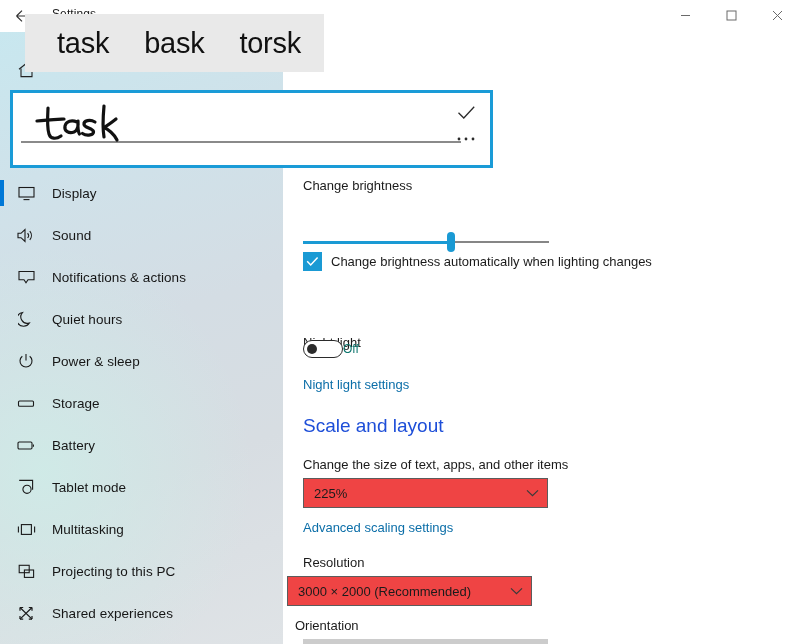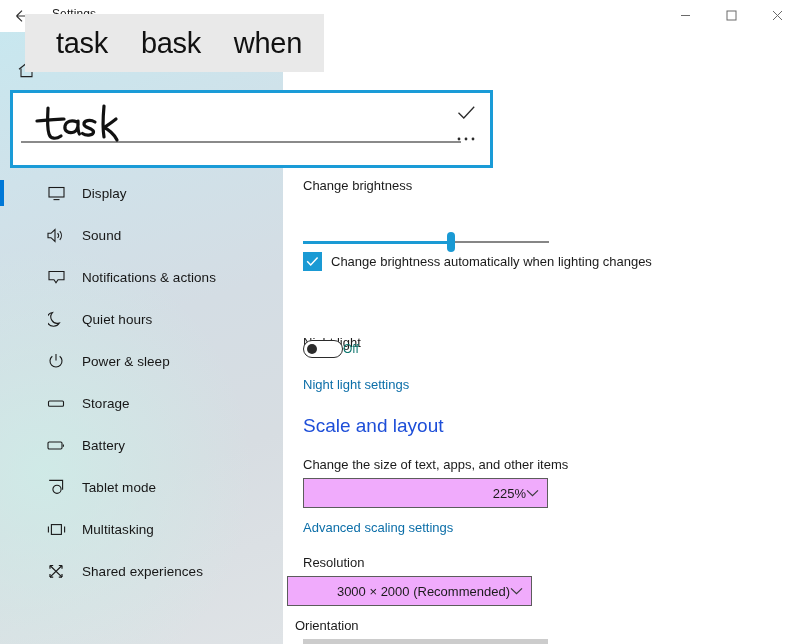--- a/index.html
+++ b/index.html
@@ -81,21 +81,20 @@
     position: absolute;
     left: 0; top: 140px;
     width: 283px;
   }
   .nav-item {
     position: relative;
     height: 42px;
     display: flex;
     align-items: center;
     color: #1a1a1a;
-    padding-left: 30px;
   }
   .nav-item .sel-bar {
     position: absolute;
     left: 0; top: 8px;
     width: 4px; height: 26px;
     background: #0078d7;
     display: none;
   }
   .nav-item.selected .sel-bar { display: block; }
   .nav-icon {
@@ -111,21 +110,20 @@
     letter-spacing: .05px;
   }
 
   
   .content {
     position: absolute;
     left: 283px; top: 32px;
     width: 517px; height: 612px;
     background: #ffffff;
     padding-left: 20px;
-    text-align: right;
   }
 
   .label-sm {
     font-size: 13px;
     color: #1b1b1b;
   }
   .section-head {
     font-size: 19px;
     color: #1d4ed8;
     font-weight: 400;
@@ -200,21 +198,21 @@
   .scale-label { position: absolute; left: 20px; top: 425px; }
   .advanced-link { position: absolute; left: 20px; top: 488px; }
   .res-label { position: absolute; left: 20px; top: 523px; }
   .orient-label { position: absolute; left: 12px; top: 586px; }
 
   
   .combo {
     position: absolute;
     height: 30px;
     border: 1px solid #5c5c5c;
-    background: #f0abfc;
+    background: #ef4444;
     display: flex; align-items: center;
     padding: 0 8px 0 10px;
     font-size: 13px;
     color: #1b1b1b;
     cursor: pointer;
   }
   .combo .cval { flex: 1; white-space: nowrap; }
   .combo .chev { color: #3a3a3a; display: flex; align-items: center; }
   .combo.disabled {
     background: #cccccc;
@@ -419,20 +417,30 @@
 
         <div class="nav-icon">
           <svg width="19" height="13" viewBox="0 0 19 13" fill="none" stroke="currentColor" stroke-width="1.1">
             <rect x="4.4" y="1.6" width="10" height="9.8"></rect>
             <path d="M1.4 3.6v5.8M17.6 3.6v5.8"></path>
           </svg>
         </div>
         <div class="nav-label">Multitasking</div>
       </div>
 
+      <div class="nav-item">
+
+        <div class="nav-icon">
+          <svg width="17" height="15" viewBox="0 0 17 15" fill="none" stroke="currentColor" stroke-width="1.1">
+            <rect x="1.2" y="1.3" width="10" height="7.4"></rect>
+            <rect x="6.4" y="6" width="9.2" height="7.4"></rect>
+          </svg>
+        </div>
+        <div class="nav-label">Projecting to this PC</div>
+      </div>
 
       <div class="nav-item">
 
         <div class="nav-icon">
           <svg width="17" height="15" viewBox="0 0 17 15" fill="none" stroke="currentColor" stroke-width="1.2">
             <path d="M2 1.5l12 11.6M14 1.5L2 13.1"></path>
             <path d="M2 1.5h3.2M2 1.5v3.2M14 1.5h-3.2M14 1.5v3.2M2 13.1h3.2M2 13.1V9.9M14 13.1h-3.2M14 13.1V9.9"></path>
           </svg>
         </div>
         <div class="nav-label">Shared experiences</div>
@@ -502,21 +510,21 @@
     <div class="combo combo-orient disabled">
       
       
     </div>
 
   </div>
 
   <div class="suggestbar">
     <span class="suggest">task</span>
     <span class="suggest">bask</span>
-    <span class="suggest">when</span>
+    <span class="suggest">torsk</span>
   </div>
 
   <div class="hwpanel">
     <div class="hw-baseline"></div>
 
     <div class="hw-ink">
       <svg width="120" height="50" viewBox="0 0 120 50" fill="none" stroke="#111111" stroke-width="3.2" stroke-linecap="round" stroke-linejoin="round">
         <path d="M6 20 C14 19, 24 18.5, 33 18"></path>
         <path d="M17 7 C16.5 16, 16 27, 18 33 C19.5 38, 25 38.5, 30 35"></path>
         <path d="M46 21 C41 18.5, 35 20, 34 25 C33 30, 38 33, 43 31 C46.5 29.5, 47.5 25, 47 20 C46.8 25, 46.5 30, 48.5 33"></path>

